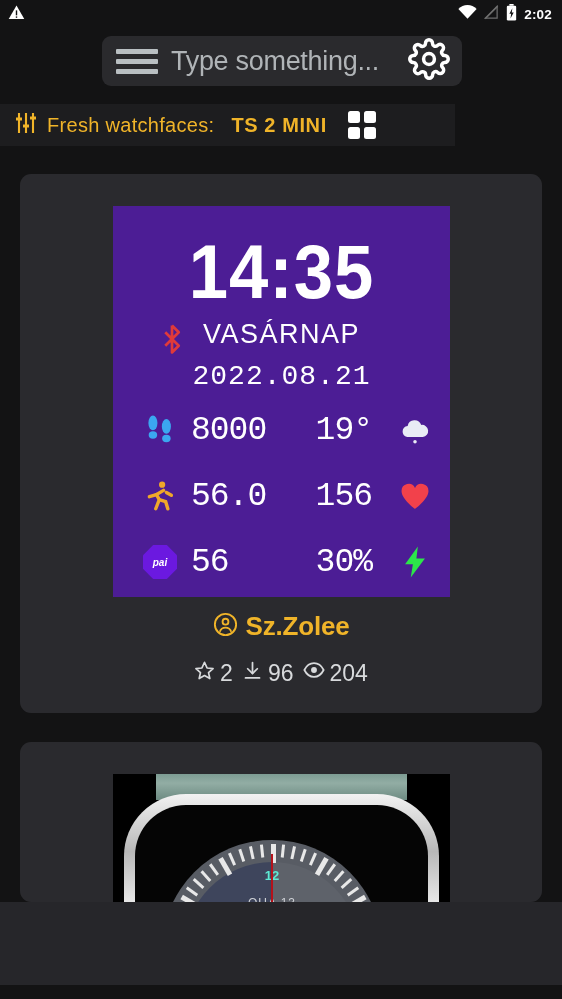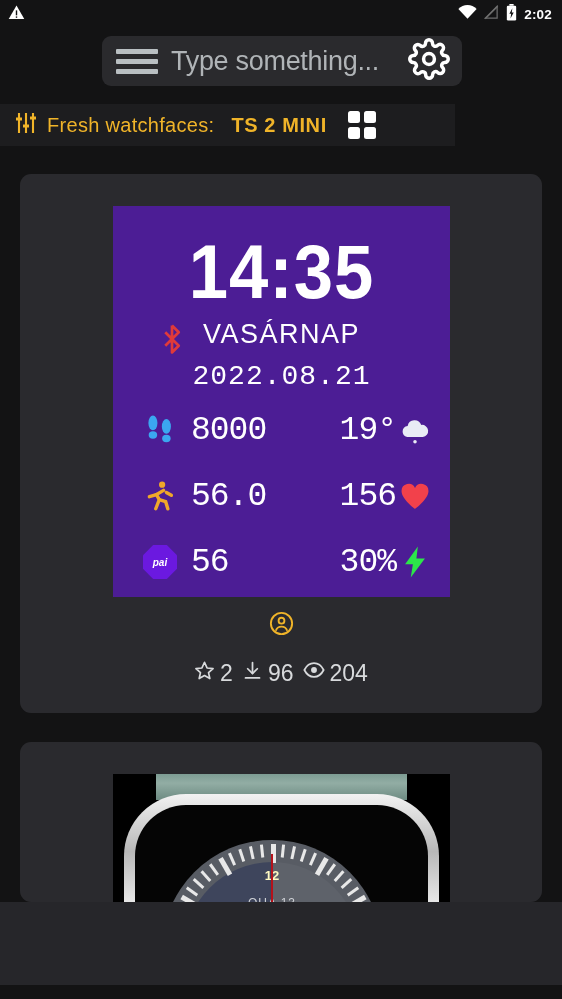--- a/index.html
+++ b/index.html
@@ -74,21 +74,21 @@
     color: #fff; font-size: 28px; letter-spacing: 1px;
     font-family: "Liberation Mono", monospace;
   }
   .wf-bt { position: absolute; left: 48px; top: 118px; width: 22px; height: 30px; }
   .wf-grid {
     position: absolute; left: 28px; right: 16px; top: 198px;
     display: grid; grid-template-columns: 1fr 1fr; row-gap: 14px;
   }
   .wf-cell { display: flex; align-items: center; height: 52px; }
   .wf-cell.left { gap: 12px; }
-  .wf-cell.right { justify-content: flex-end; gap: 0; }
+  .wf-cell.right { justify-content: flex-end; gap: 24px; }
   .wf-val {
     color: #fff; font-size: 33px; font-family: "Liberation Mono", monospace;
     letter-spacing: -1px; white-space: nowrap;
   }
   .wf-ico { width: 38px; height: 38px; flex: none; display: flex; align-items: center; justify-content: center; }
   .pai-badge {
     width: 34px; height: 34px; background: #6b19e0;
     clip-path: polygon(30% 0,70% 0,100% 30%,100% 70%,70% 100%,30% 100%,0 70%,0 30%);
     color: #fff; font-size: 10px; font-weight: bold; font-style: italic;
     display: flex; align-items: center; justify-content: center; border-radius: 8px;
@@ -125,21 +125,21 @@
     position: absolute; left: 49px; top: 66px; width: 220px; height: 220px;
     border-radius: 50%; background: #585c64; overflow: hidden;
   }
   .dial-inner {
     position: absolute; left: 22px; top: 22px; width: 176px; height: 176px;
     border-radius: 50%;
     background: linear-gradient(90deg,#3e455c 0%,#3e455c 50%,#5e626a 50%,#5e626a 100%);
   }
   .tick { position: absolute; left: 50%; top: 4px; width: 3px; height: 13px; background: #e8e8e8; transform-origin: 50% 106px; margin-left: -1.5px; }
   .tick.major { width: 5px; height: 19px; }
-  .dial-12 { position: absolute; left: 0; top: 28px; width: 100%; text-align: center; color: #fef9c3; font-size: 13px; font-weight: bold; }
+  .dial-12 { position: absolute; left: 0; top: 28px; width: 100%; text-align: center; color: #5eead4; font-size: 13px; font-weight: bold; }
   .dial-date { position: absolute; left: 0; top: 56px; width: 100%; text-align: center; color: #cfd2d6; font-size: 12px; letter-spacing: 1px; }
   .sec-hand { position: absolute; left: 50%; top: 14px; width: 2px; height: 96px; background: #b5121b; margin-left: -1px; }
 
   
   .bottom-panel { position: absolute; left: 0; top: 902px; width: 562px; height: 83px; background: #26262a; }
   .bottom-bar { position: absolute; left: 0; top: 985px; width: 562px; height: 14px; background: #131314; }
 </style>
 </head>
 <body>
 
@@ -292,20 +292,21 @@
     </div>
 
     <div class="author">
       <span>
         <svg width="25" height="25" viewBox="0 0 24 24" fill="none" stroke="#f0b429" stroke-width="1.8">
           <circle cx="12" cy="12" r="10.2"></circle>
             <circle cx="12" cy="9.3" r="2.8"></circle>
           <path d="M6.5 19 a5.8 5.8 0 0 1 11 0"></path>
         </svg>
       </span>
+      <span class="author-name">Sz.Zolee</span>
     </div>
 
     <div class="stats">
       <span class="stat">
         <span>
           <svg width="21" height="21" viewBox="0 0 24 24" fill="none" stroke="#d8dadc" stroke-width="1.9" stroke-linejoin="round">
             <path d="M12 2.6 L14.9 9.1 L21.8 9.8 L16.6 14.4 L18.1 21.2 L12 17.7 L5.9 21.2 L7.4 14.4 L2.2 9.8 L9.1 9.1 Z"></path>
           </svg>
         </span>
         <span class="stat-val">2</span>

